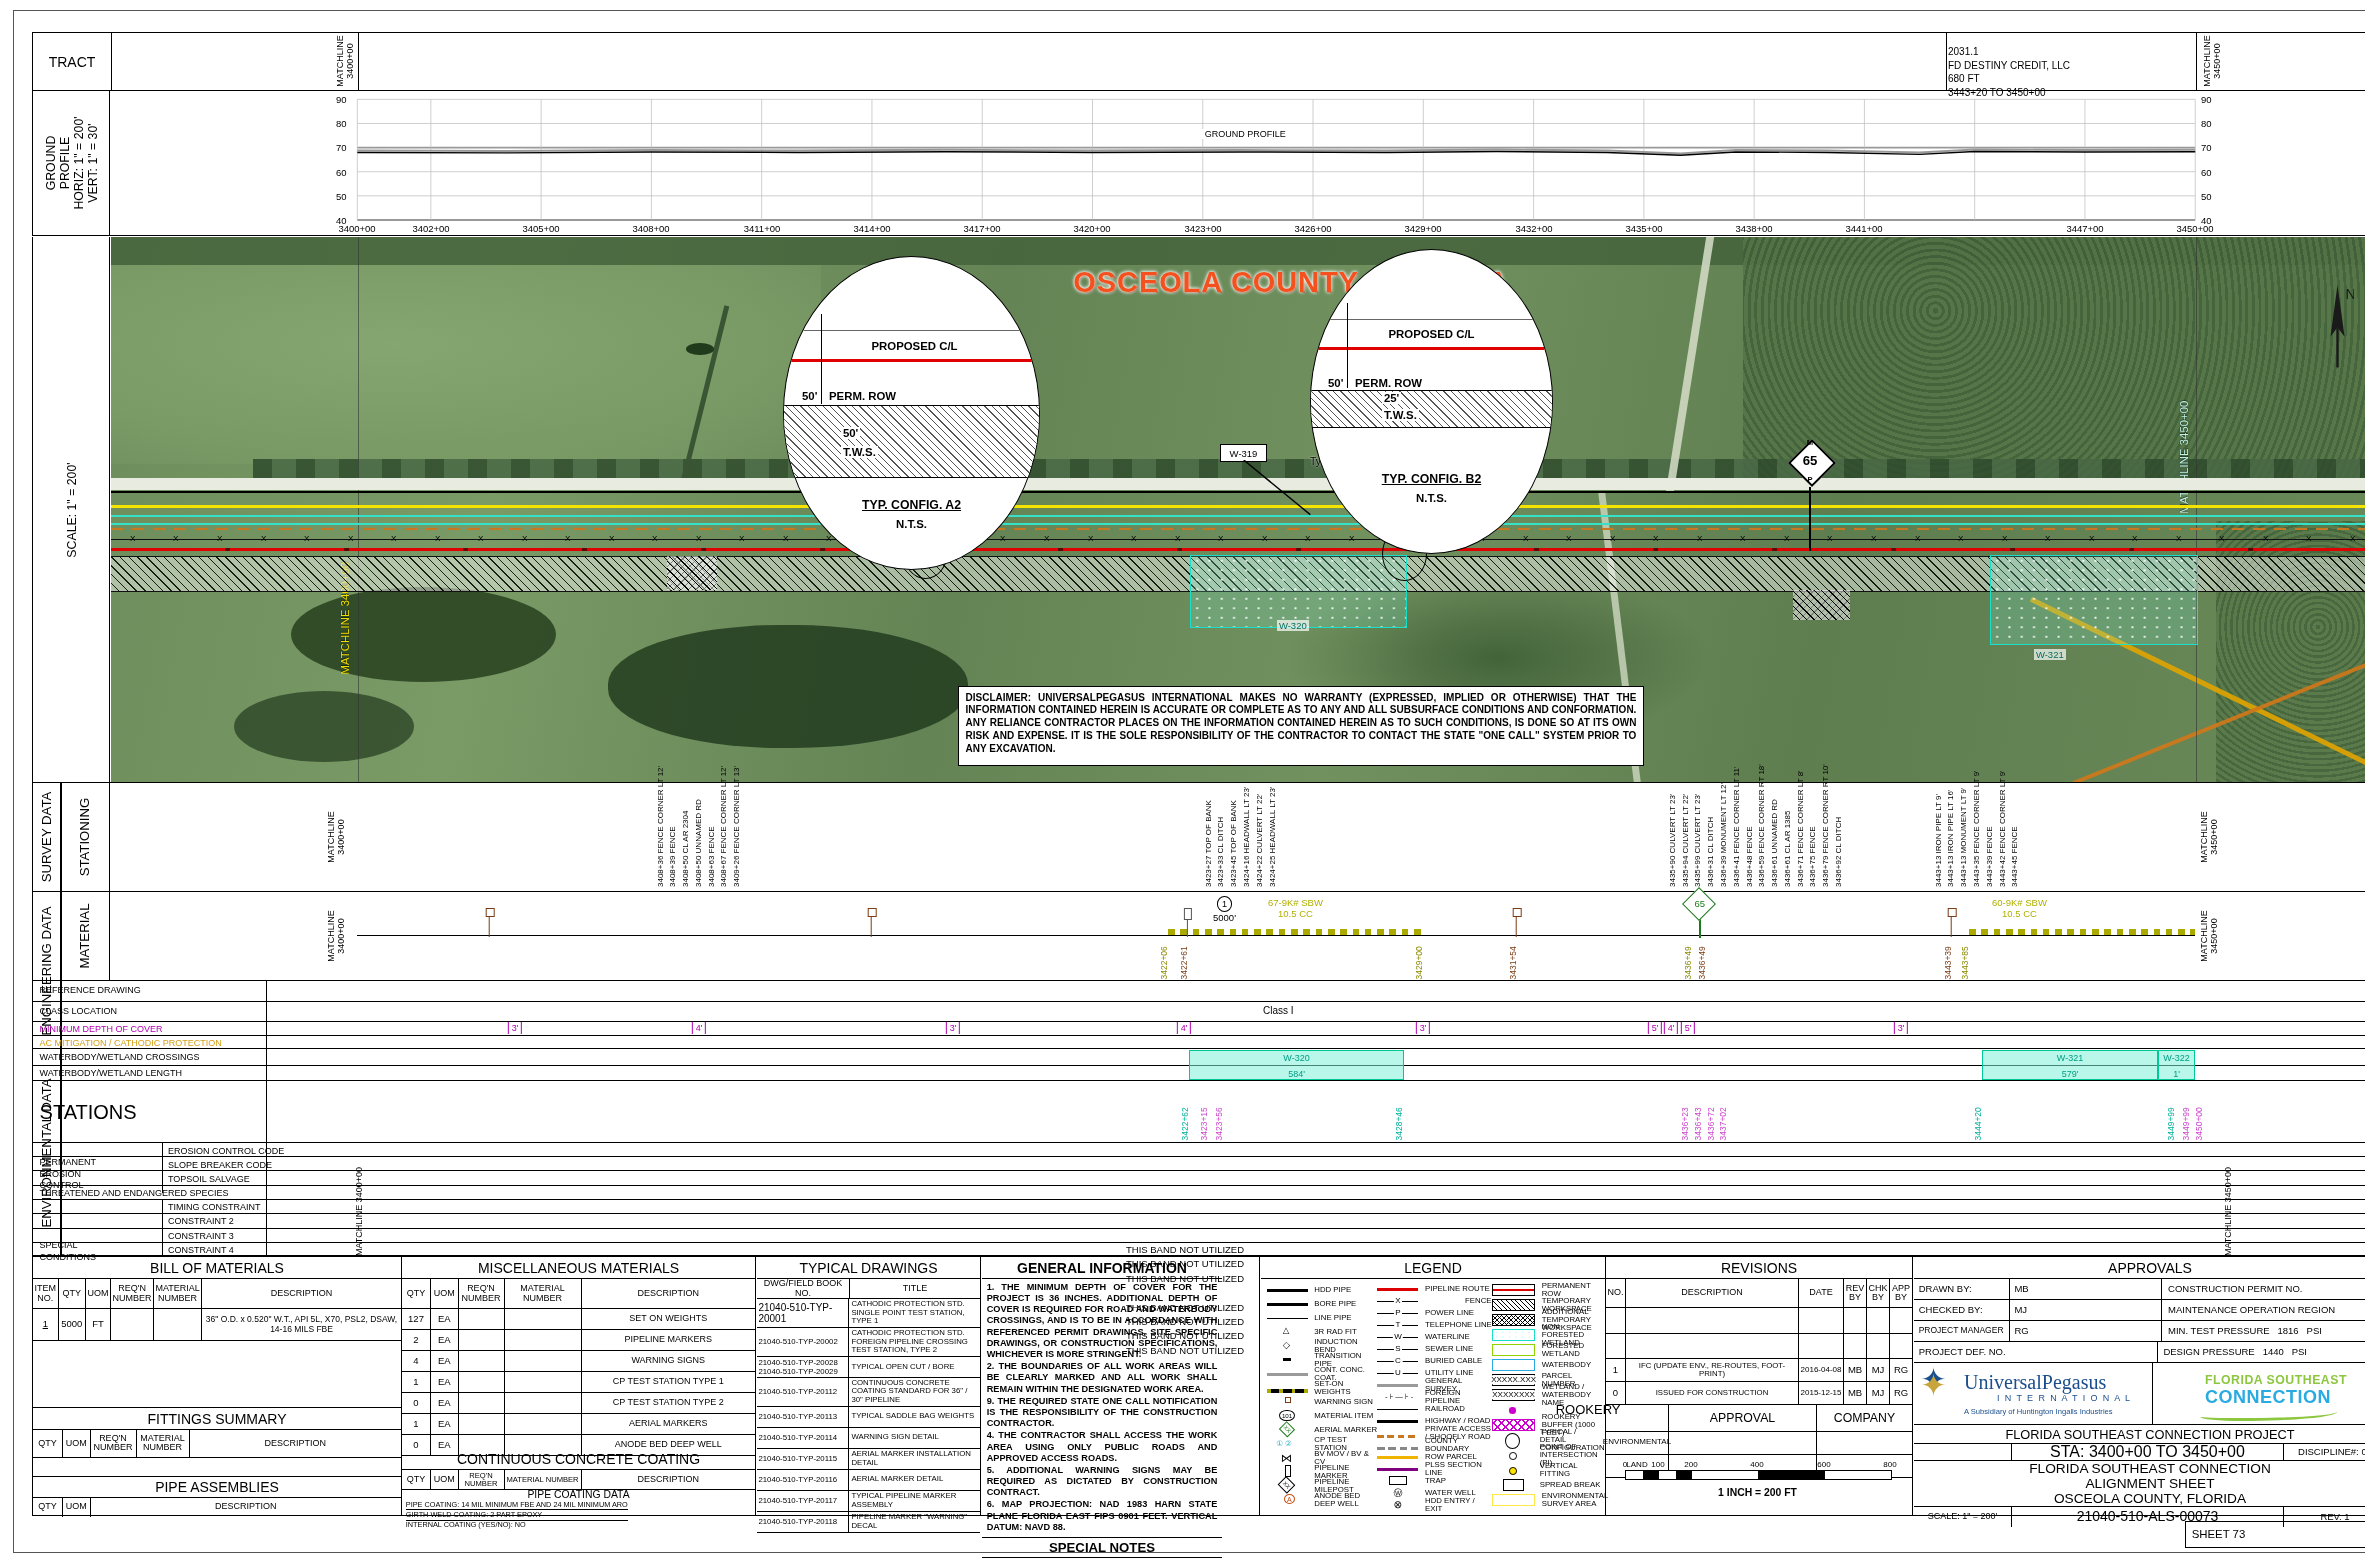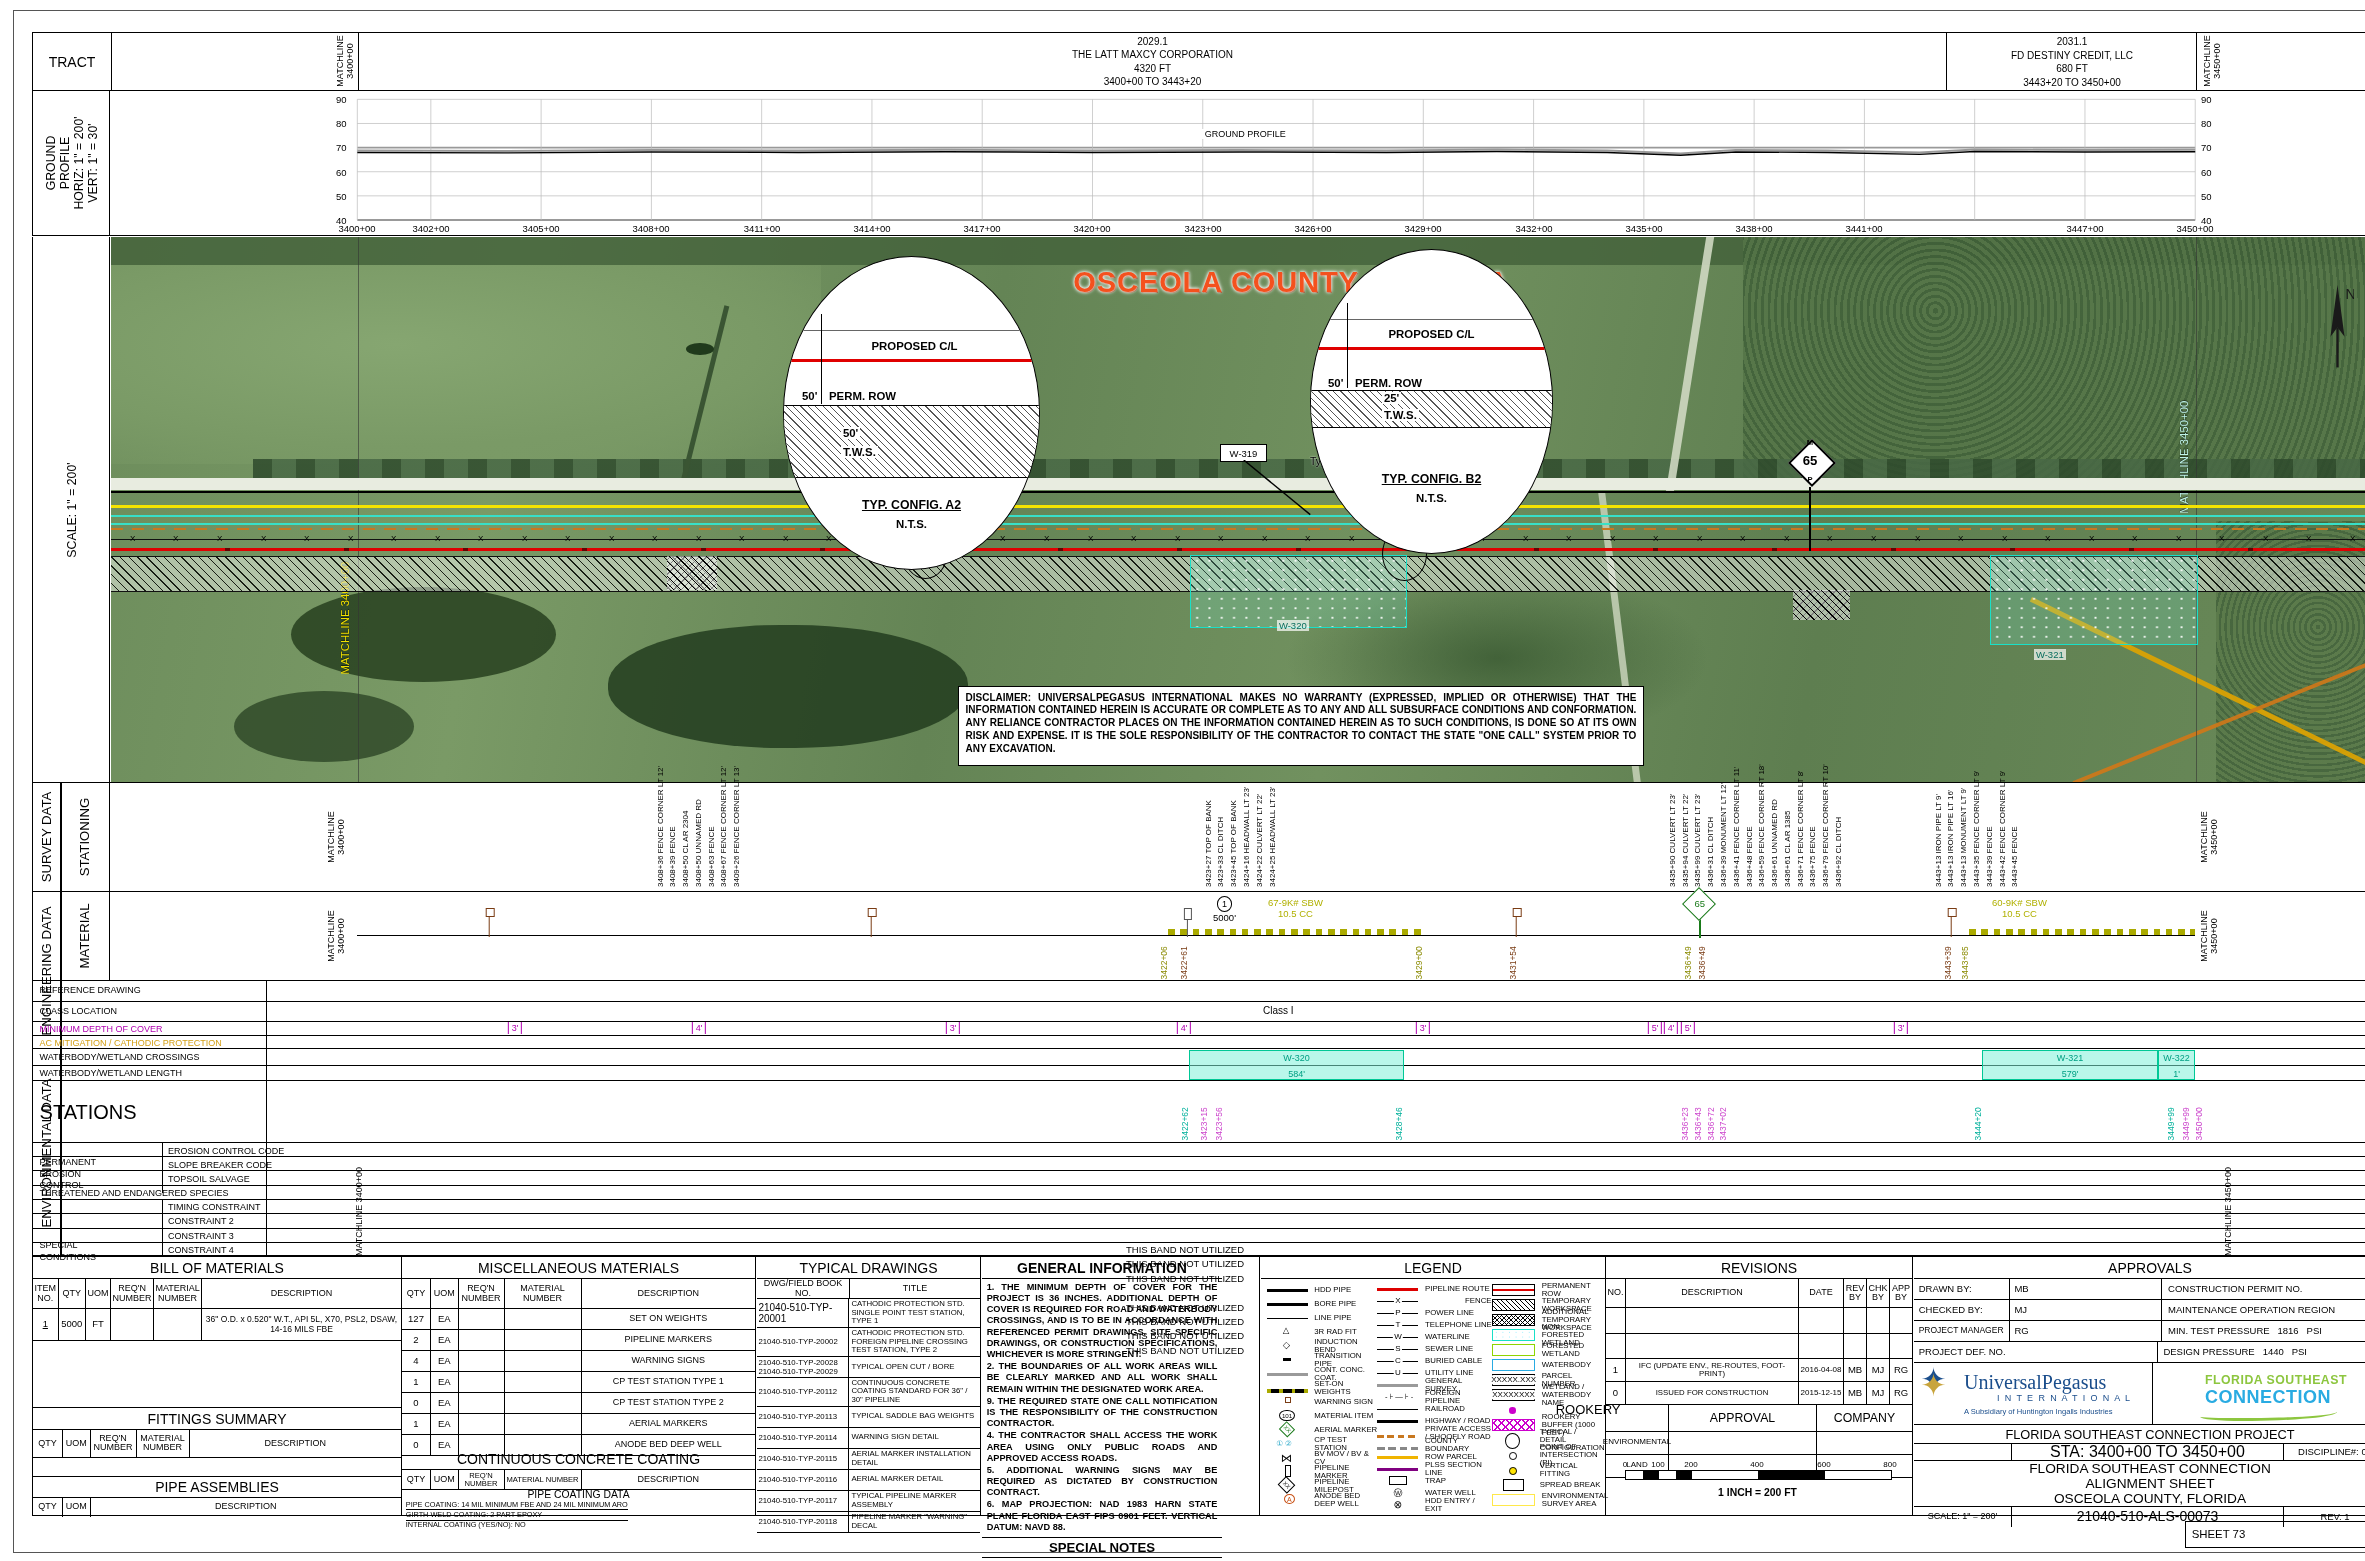--- a/index.html
+++ b/index.html
@@ -68,28 +68,22 @@
 
 <div id="page">
 
   <div class="abs" style="left:13.2px;top:10.4px;width:2388px;height:1541px;border:0.9px solid #555;"></div>
 
   <div class="abs" style="left:32px;top:32px;width:2352px;height:59px;border:1.9px solid #000;box-sizing:border-box;">
     <div class="abs cell-label" style="left:0;top:0;width:78px;height:100%;border-right:1.4px solid #000;font-size:14px;">TRACT</div>
     <div class="rotc vlab" style="left:312px;top:28px;">MATCHLINE
 3400+00</div>
     <div class="abs" style="left:325px;top:0;width:1.4px;height:100%;background:#000;"></div>
-    <div class="abs" style="left:326px;top:1.9px;width:1587px;text-align:center;font-size:10px;line-height:1.35;">
-      <span>2029.1</span><br>
-      <span>THE LATT MAXCY CORPORATION</span><br>
-      <span>4320 FT</span><br>
-      <span>3400+00 TO 3443+20</span>
-    </div>
     <div class="abs" style="left:1913px;top:0;width:1.4px;height:100%;background:#000;"></div>
-    <div class="abs" style="left:1915px;top:2px;width:248px;text-align:center;font-size:10px;line-height:1.35;">
+    <div class="abs" style="left:1915px;top:12px;width:248px;font-size:10px;line-height:1.35;">
       <span>2031.1</span><br>
       <span>FD DESTINY CREDIT, LLC</span><br>
       <span>680 FT</span><br>
       <span>3443+20 TO 3450+00</span>
     </div>
     <div class="abs" style="left:2163px;top:0;width:1.4px;height:100%;background:#000;"></div>
     <div class="rotc vlab" style="left:2179px;top:28px;">MATCHLINE
 3450+00</div>
   </div>
 

